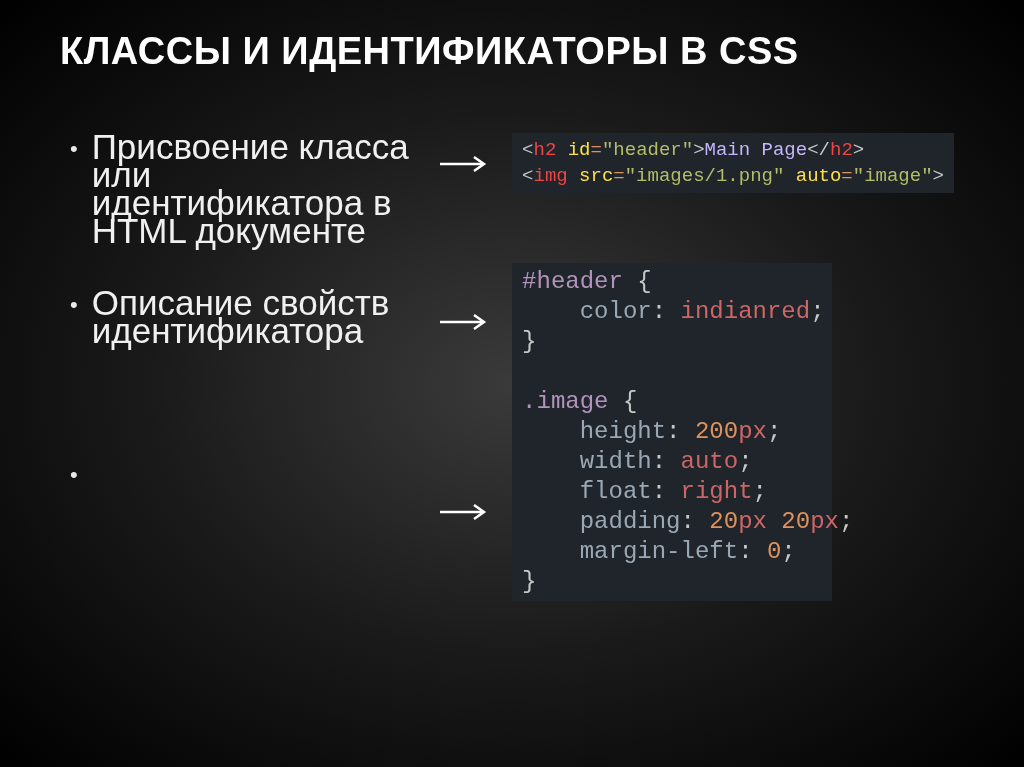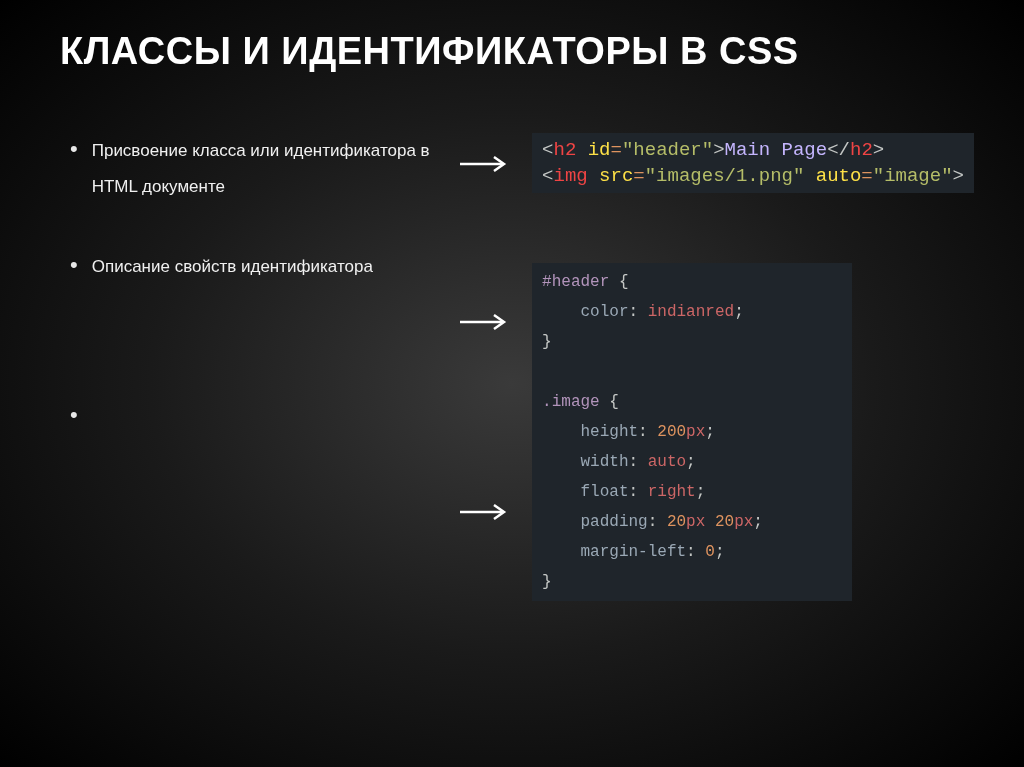--- a/index.html
+++ b/index.html
@@ -6,21 +6,21 @@
   body {
     width: 1024px;
     height: 767px;
     background: radial-gradient(ellipse at center, #3a3a3a 0%, #1a1a1a 50%, #000000 100%);
     font-family: Arial, Helvetica, sans-serif;
     color: #ffffff;
     overflow: hidden;
     position: relative;
   }
   .slide {
-    padding: 30px 50px 40px 50px;
+    padding: 30px 70px 40px 50px;
     height: 100%;
   }
   .title {
     font-size: 38px;
     font-weight: bold;
     letter-spacing: 0.5px;
     margin-bottom: 60px;
     margin-left: 10px;
   }
   .content {
@@ -36,43 +36,43 @@
     align-items: flex-start;
     margin-bottom: 4px;
   }
   .bullet-dot {
     font-size: 22px;
     line-height: 32px;
     margin-right: 14px;
     color: #e8e8e8;
   }
   .bullet-text {
-    font-size: 17px;
-    line-height: 36px;
+    font-size: 35px;
+    line-height: 28px;
     color: #f0f0f0;
   }
   .arrow-col {
     width: 60px;
     display: flex;
     flex-direction: column;
     align-items: center;
   }
   .arrow {
     color: #ffffff;
   }
   .arrow svg { display:block; }
   .right-col {
     flex: 1;
     display: flex;
     flex-direction: column;
   }
   .code-block {
     background: #1f252b;
     font-family: "Consolas", "Courier New", monospace;
-    font-size: 16px;
+    font-size: 24px;
     line-height: 30px;
     padding: 4px 10px;
     white-space: pre;
   }
   .code-block-small {
     font-size: 19px;
     line-height: 26px;
   }
   
   .punct  { color: #c5c8c6; }

